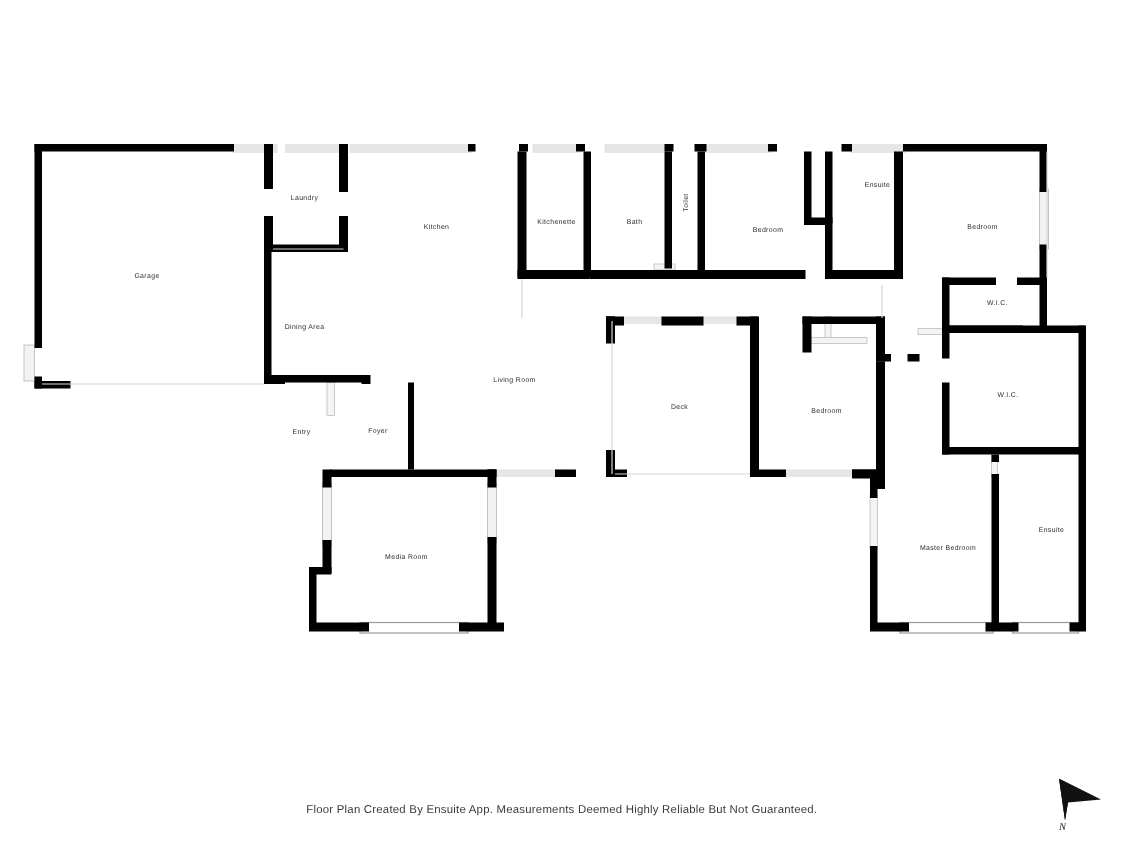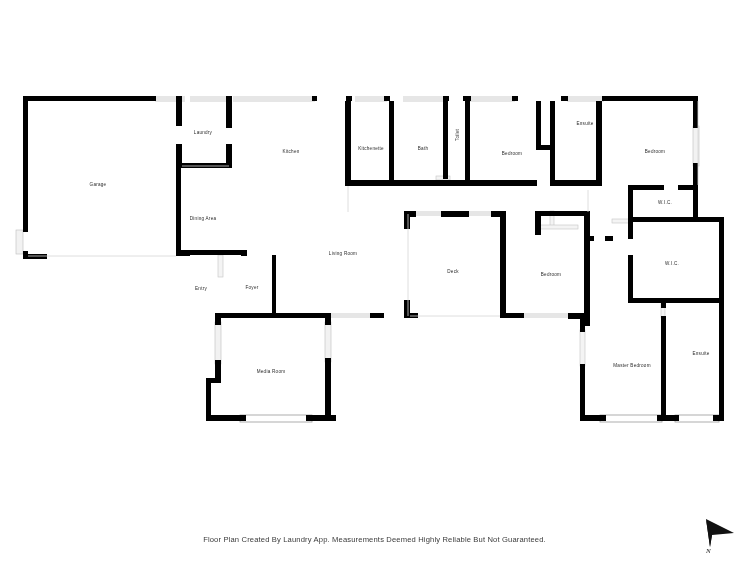--- a/index.html
+++ b/index.html
@@ -225,21 +225,21 @@
   <div class="room-label" style="left:343px;top:253px">Living Room</div>
   <div class="room-label" style="left:453px;top:271px">Deck</div>
   <div class="room-label" style="left:551px;top:274px">Bedroom</div>
   <div class="room-label" style="left:201px;top:288px">Entry</div>
   <div class="room-label" style="left:252px;top:287px">Foyer</div>
   <div class="room-label" style="left:271px;top:371px">Media Room</div>
   <div class="room-label" style="left:632px;top:365px">Master Bedroom</div>
   <div class="room-label" style="left:701px;top:353px">Ensuite</div>
 </div>
 
-<div id="caption">Floor Plan Created By Laundry App. Measurements Deemed Highly Reliable But Not Guaranteed.</div>
+<div id="caption">Floor Plan Created By Ensuite App. Measurements Deemed Highly Reliable But Not Guaranteed.</div>
 
 <div id="north">
   <svg width="40" height="32" viewBox="0 0 40 32">
     <polygon points="6,2 34,16 12,18 10,30" fill="#111111"></polygon>
     <polygon points="6,2 12,18 10,30" fill="#111111"></polygon>
   </svg>
   <span class="n-letter">N</span>
 </div>
 
 </body></html>

